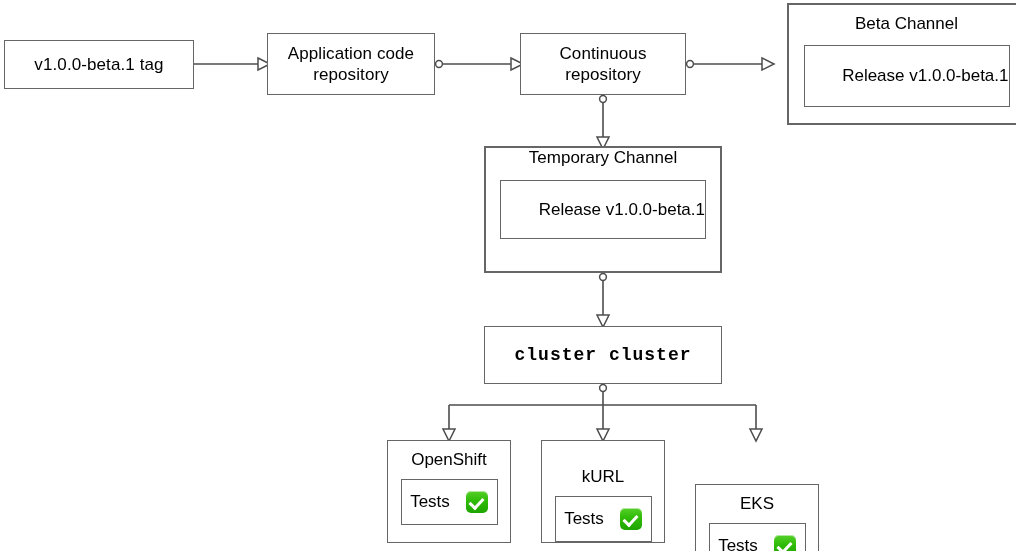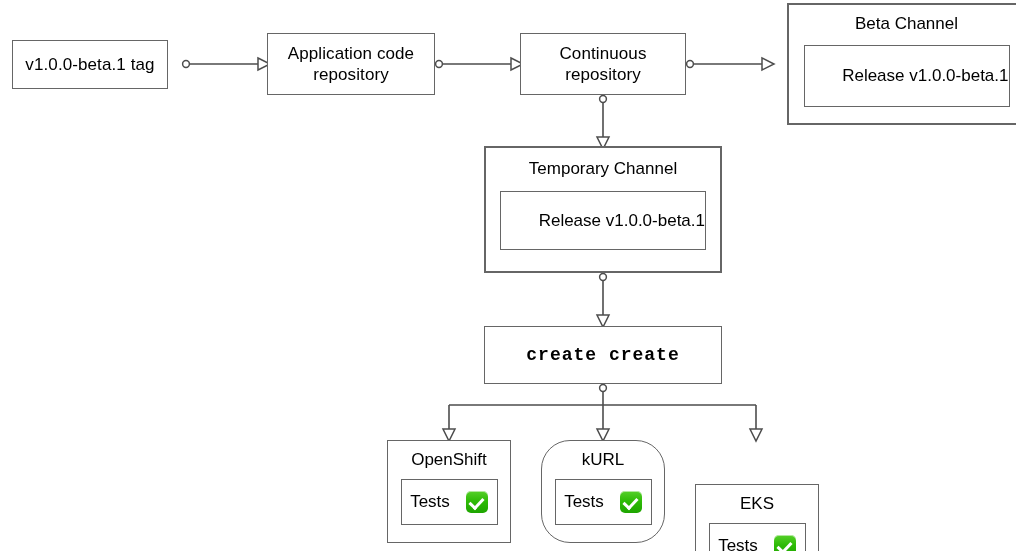--- a/index.html
+++ b/index.html
@@ -169,59 +169,59 @@
       <polyline points="449,405 756,405"></polyline>
       <line x1="449" y1="405" x2="449" y2="429"></line>
       <polygon class="head" points="443,429 455,429 449,441"></polygon>
       <line x1="603" y1="405" x2="603" y2="429"></line>
       <polygon class="head" points="597,429 609,429 603,441"></polygon>
       <line x1="756" y1="405" x2="756" y2="429"></line>
       <polygon class="head" points="750,429 762,429 756,441"></polygon>
     </g>
   </svg>
 
-  <div class="node" style="left:12px; top:40px; width:156px; height:49px;">
+  <div class="node" style="left:4px; top:40px; width:190px; height:49px;">
     <span>v1.0.0-beta.1 tag</span>
   </div>
 
   <div class="node" style="left:267px; top:33px; width:168px; height:62px; padding:0 14px;">
     <span>Application code repository</span>
   </div>
 
   <div class="node" style="left:520px; top:33px; width:166px; height:62px; padding:0 14px;">
     <span>Continuous repository</span>
   </div>
 
   <div class="container-node" style="left:771px; top:3px; width:239px; height:122px; padding-top:9px;margin-left:16px;">
     <div class="container-label">Beta Channel</div>
     <div class="inner-box" style="width:206px; height:62px; margin-top:11px;">
       <span>Release v1.0.0-beta.1</span>
     </div>
   </div>
 
-  <div class="container-node" style="left:484px; top:146px; width:238px; height:127px; padding-top:11px;">
+  <div class="container-node" style="left:484px; top:146px; width:238px; height:127px; ">
     <div class="container-label">Temporary Channel</div>
     <div class="inner-box" style="width:206px; height:59px; margin-top:12px;">
       <span>Release v1.0.0-beta.1</span>
     </div>
   </div>
 
   <div class="node" style="left:484px; top:326px; width:238px; height:58px;">
-    <span class="mono">create create</span>
+    <span class="mono">cluster cluster</span>
   </div>
 
   <div class="platform-node" style="left:387px; top:440px; width:124px; height:103px; padding-top:9px;">
     <div class="platform-label">OpenShift</div>
     <div class="tests-box" style="width:97px; height:46px; margin-top:9px;">
       <span>Tests</span>
       <span class="check-glyph"></span>
     </div>
   </div>
 
-  <div class="platform-node" style="left:541px; top:440px; width:124px; height:103px; padding-top:9px;border-radius:29px;">
+  <div class="platform-node" style="left:541px; top:440px; width:124px; height:103px; padding-top:26px;">
     <div class="platform-label">kURL</div>
     <div class="tests-box" style="width:97px; height:46px; margin-top:9px;">
       <span>Tests</span>
       <span class="check-glyph"></span>
     </div>
   </div>
 
   <div class="platform-node" style="left:695px; top:440px; width:124px; height:103px; padding-top:9px;margin-top:44px;">
     <div class="platform-label">EKS</div>
     <div class="tests-box" style="width:97px; height:46px; margin-top:9px;">

